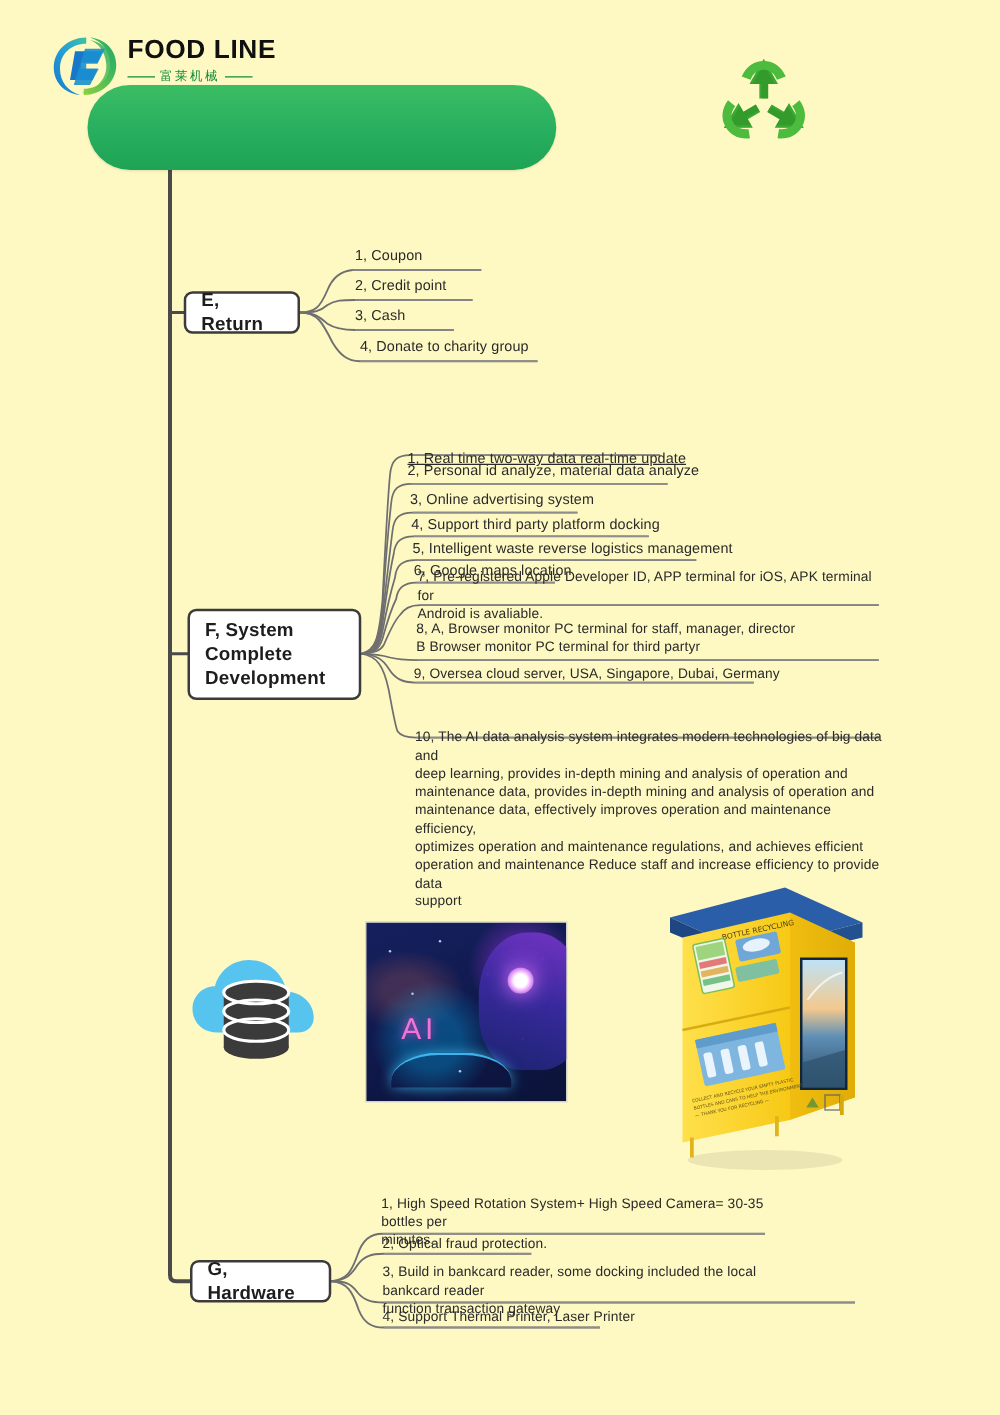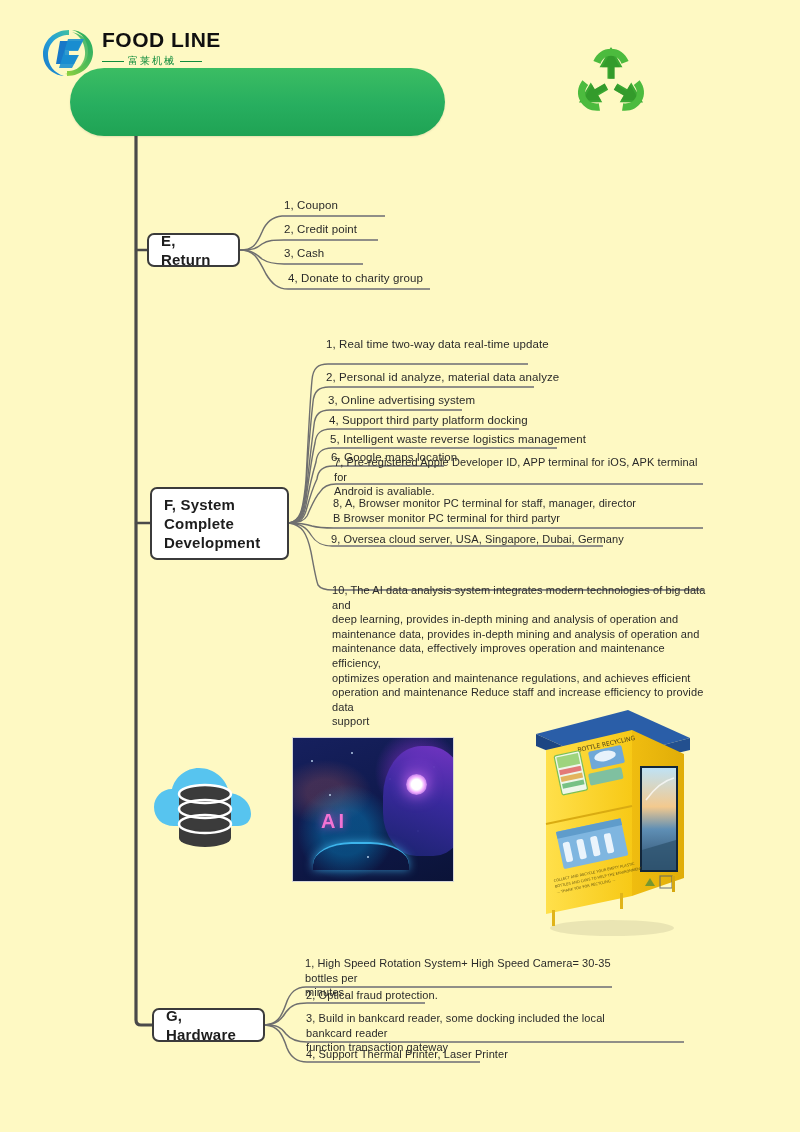--- a/index.html
+++ b/index.html
@@ -82,21 +82,21 @@
       radial-gradient(circle at 78% 24%, rgba(214,80,255,.95) 0 7%, rgba(150,50,220,.45) 12%, rgba(0,0,0,0) 26%),
       radial-gradient(circle at 33% 66%, rgba(0,190,255,.30) 0 16%, rgba(0,0,0,0) 34%),
       radial-gradient(ellipse at 20% 38%, rgba(255,120,90,.20) 0 10%, rgba(0,0,0,0) 26%),
       linear-gradient(160deg,#16205e 0%,#101a4e 45%,#0b1338 100%);
       overflow:hidden;
   }
   .ai-pic .spark{position:absolute;width:2px;height:2px;border-radius:50%;background:#cfe6ff;opacity:.85;}
   .ai-pic .ai-letters{
     position:absolute;left:28px;top:72px;
     font-family:"Liberation Sans", sans-serif;
-    font-size:20px;font-weight:bold;letter-spacing:3px;
+    font-size:24px;font-weight:normal;letter-spacing:3px;
     color:#ff76d8;text-shadow:0 0 8px rgba(255,60,200,.9);
     opacity:.95;
   }
   .ai-pic .hand{
     position:absolute;left:20px;top:104px;width:96px;height:26px;
     border-top:2px solid rgba(70,200,255,.85);
     border-radius:40% 40% 0 0/80% 80% 0 0;
     box-shadow:0 0 10px rgba(70,200,255,.65);
   }
   .ai-pic .head{
@@ -242,21 +242,21 @@
 
   <div class="node" id="node-f">
     <span class="node-label">F, System Complete Development</span>
   </div>
 
   <div class="leaf" style="left:284px;top:198px;width:190px;">1, Coupon</div>
   <div class="leaf" style="left:284px;top:222px;width:190px;">2, Credit point</div>
   <div class="leaf" style="left:284px;top:246px;width:190px;">3, Cash</div>
   <div class="leaf" style="left:288px;top:271px;width:220px;">4, Donate to charity group</div>
 
-  <div class="leaf" style="left:326px;top:337px;width:250px;">1, Real time two-way data real-time update</div>
+  <div class="leaf" style="left:326px;top:360px;width:250px;text-decoration:underline;">1, Real time two-way data real-time update</div>
   <div class="leaf" style="left:326px;top:370px;width:250px;">2, Personal id analyze, material data analyze</div>
   <div class="leaf" style="left:328px;top:393px;width:250px;">3, Online advertising system</div>
   <div class="leaf" style="left:329px;top:413px;width:250px;">4, Support third party platform docking</div>
   <div class="leaf" style="left:330px;top:432px;width:260px;">5, Intelligent waste reverse logistics management</div>
   <div class="leaf" style="left:331px;top:450px;width:250px;">6, Google maps location</div>
   <div class="leaf small" style="left:334px;top:453px;top:454px;width:375px;top:455px;">7, Pre-registered Apple Developer ID, APP terminal for iOS, APK terminal for
 Android is avaliable.</div>
   <div class="leaf small" style="left:333px;top:496px;width:375px;">8, A, Browser monitor PC terminal for staff, manager, director
 B Browser monitor PC terminal for third partyr</div>
   <div class="leaf small" style="left:331px;top:532px;width:330px;">9, Oversea cloud server, USA, Singapore, Dubai, Germany</div>

